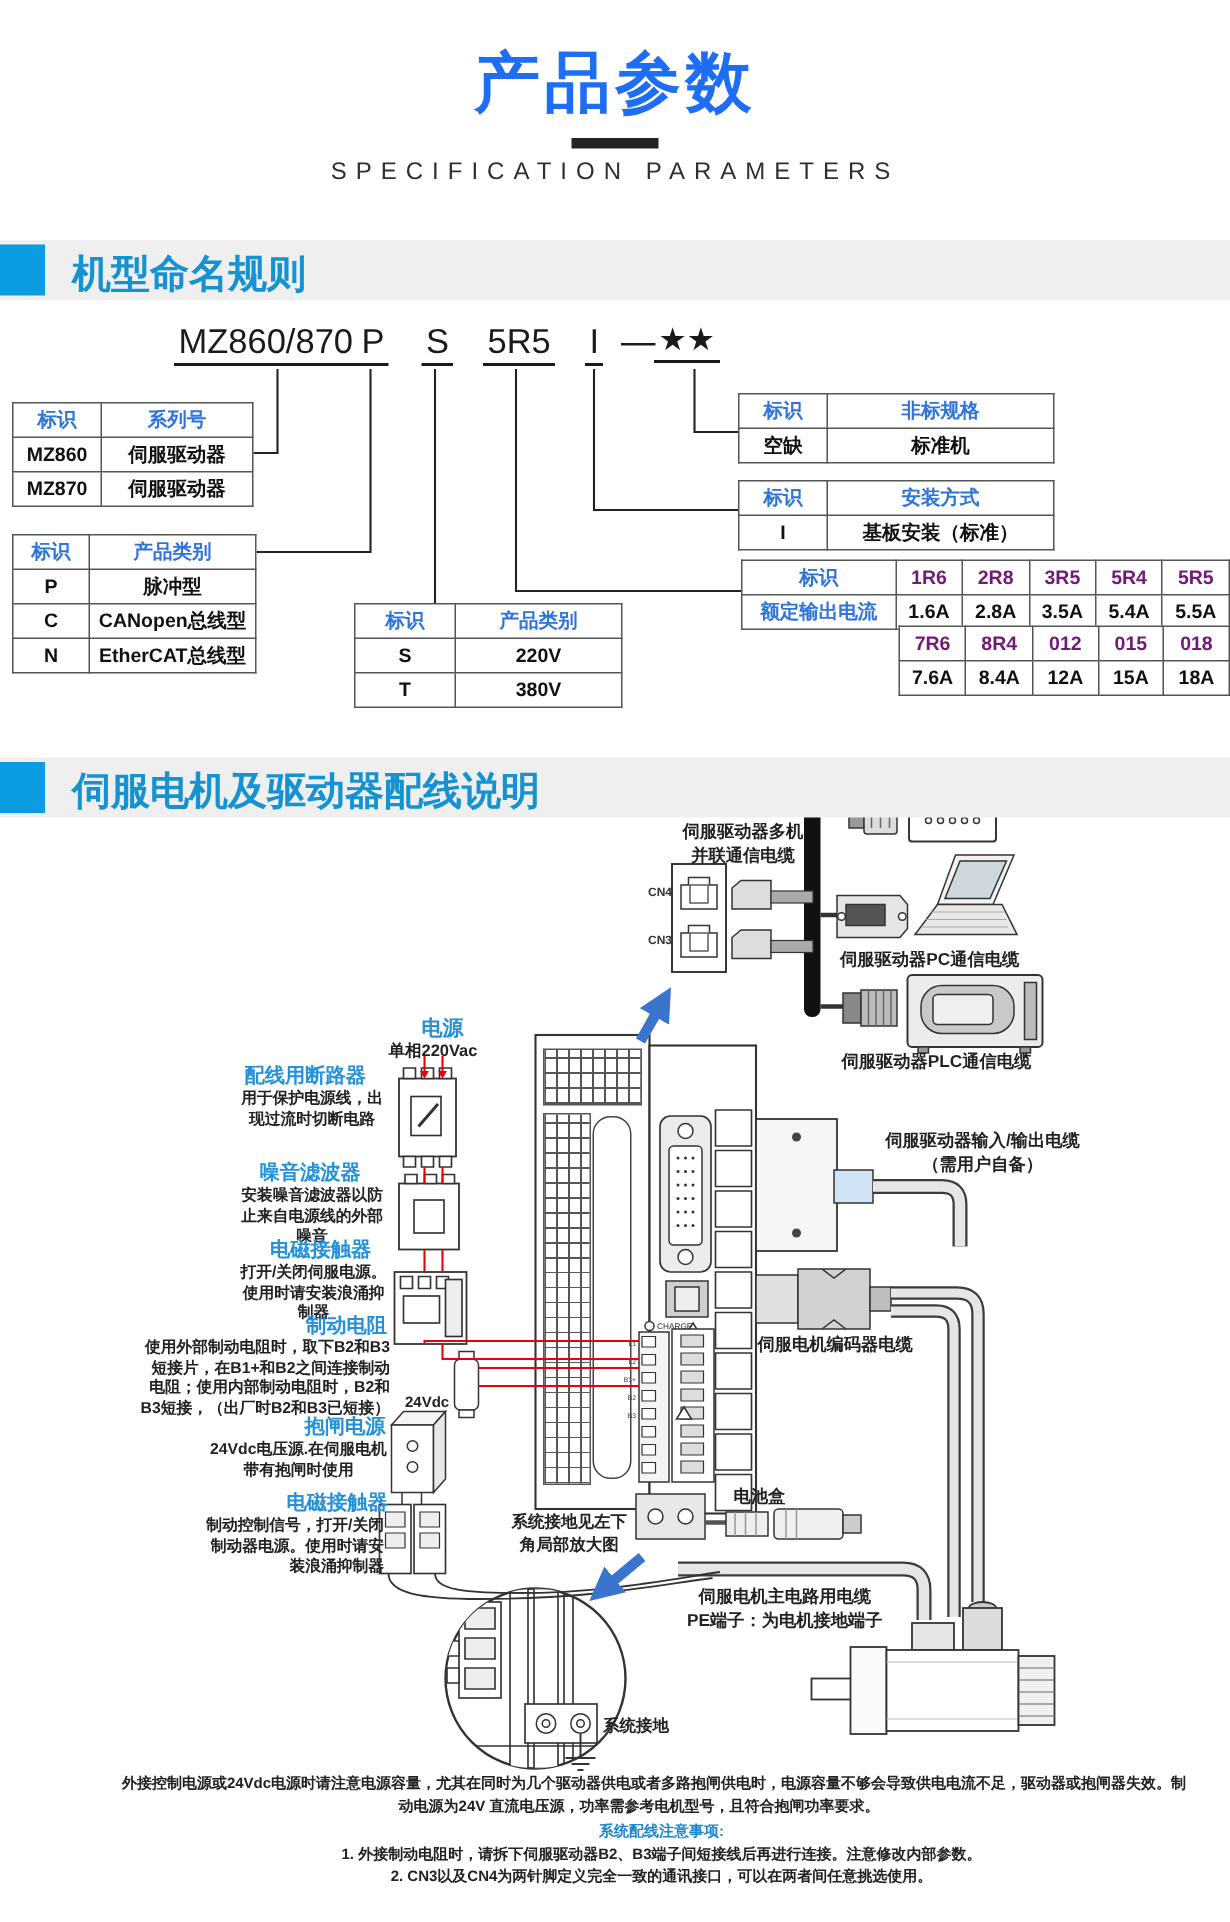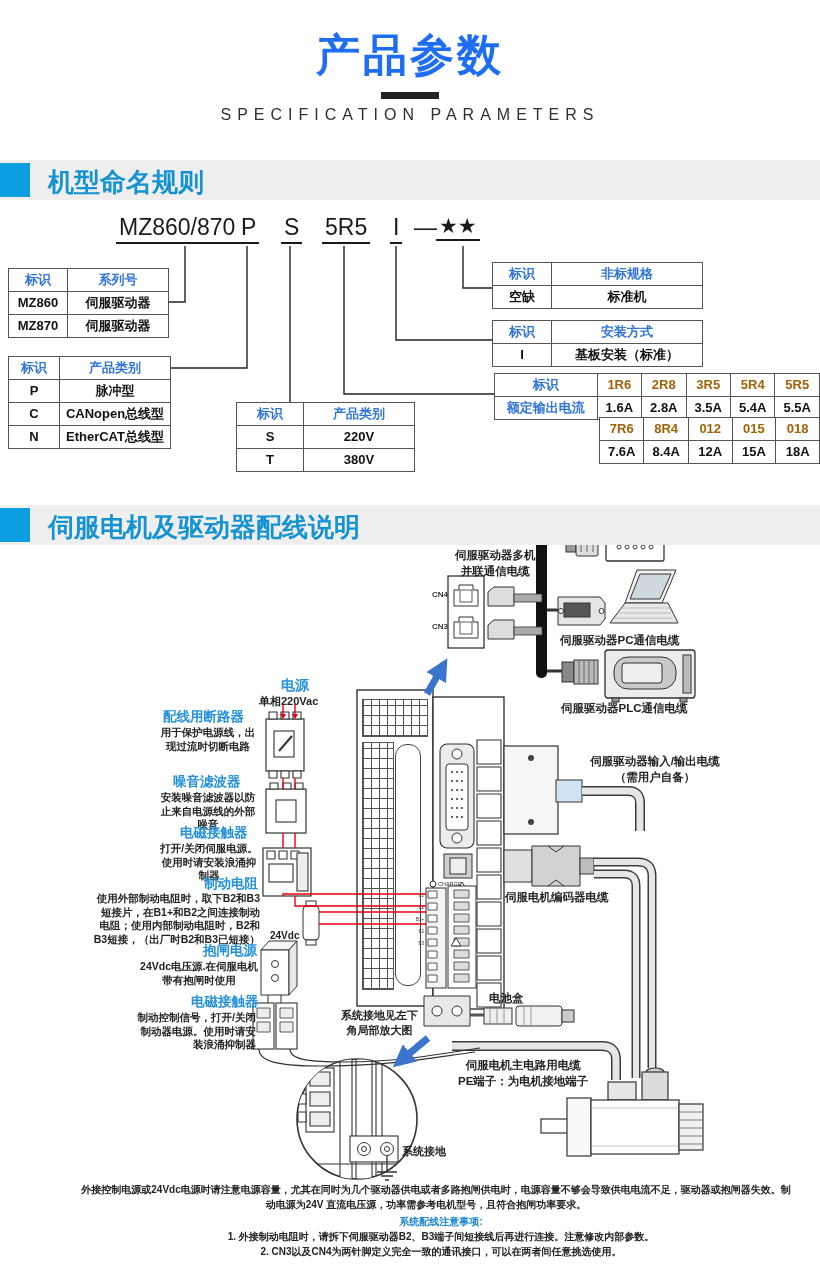--- a/index.html
+++ b/index.html
@@ -19,21 +19,21 @@
   
   .code{top:214px;font-size:23px;color:#1a1a1a;border-bottom:2px solid #1a1a1a;
         padding:0 3px 1px;white-space:nowrap;}
   .code.noline{border-bottom:none;}
   
   table.tbl{position:absolute;border-collapse:collapse;background:#fff;table-layout:fixed;}
   .tbl th,.tbl td{border:1.3px solid #555;text-align:center;padding:0 3px;height:22px;
                   font-size:13px;line-height:1.15;overflow:hidden;white-space:nowrap;}
   .tbl th{color:#2f74d8;font-weight:bold;margin-left:42px;}
   .tbl td{color:#111;font-weight:bold;}
-  .tbl td.blue-cell{color:#a16207;}
+  .tbl td.blue-cell{color:#701a75;}
   
   .dt{font-size:13.5px;font-weight:bold;color:#2491d8;white-space:nowrap;}
   .dd{font-size:10.5px;font-weight:600;color:#222;line-height:1.3;}
   .bl{font-size:11.5px;font-weight:bold;color:#222;line-height:1.35;white-space:nowrap;}
   .tiny{font-size:8px;color:#333;font-weight:bold;}
   .vents{position:absolute;border:1px solid #555;z-index:2;
      background-image:repeating-linear-gradient(90deg,#555 0 1px,transparent 1px 8px),
                       repeating-linear-gradient(0deg,#555 0 1px,transparent 1px 10px);}
   .slot{position:absolute;border:1.2px solid #444;border-radius:12px;z-index:2;}
   svg{position:absolute;left:0;top:0;}

